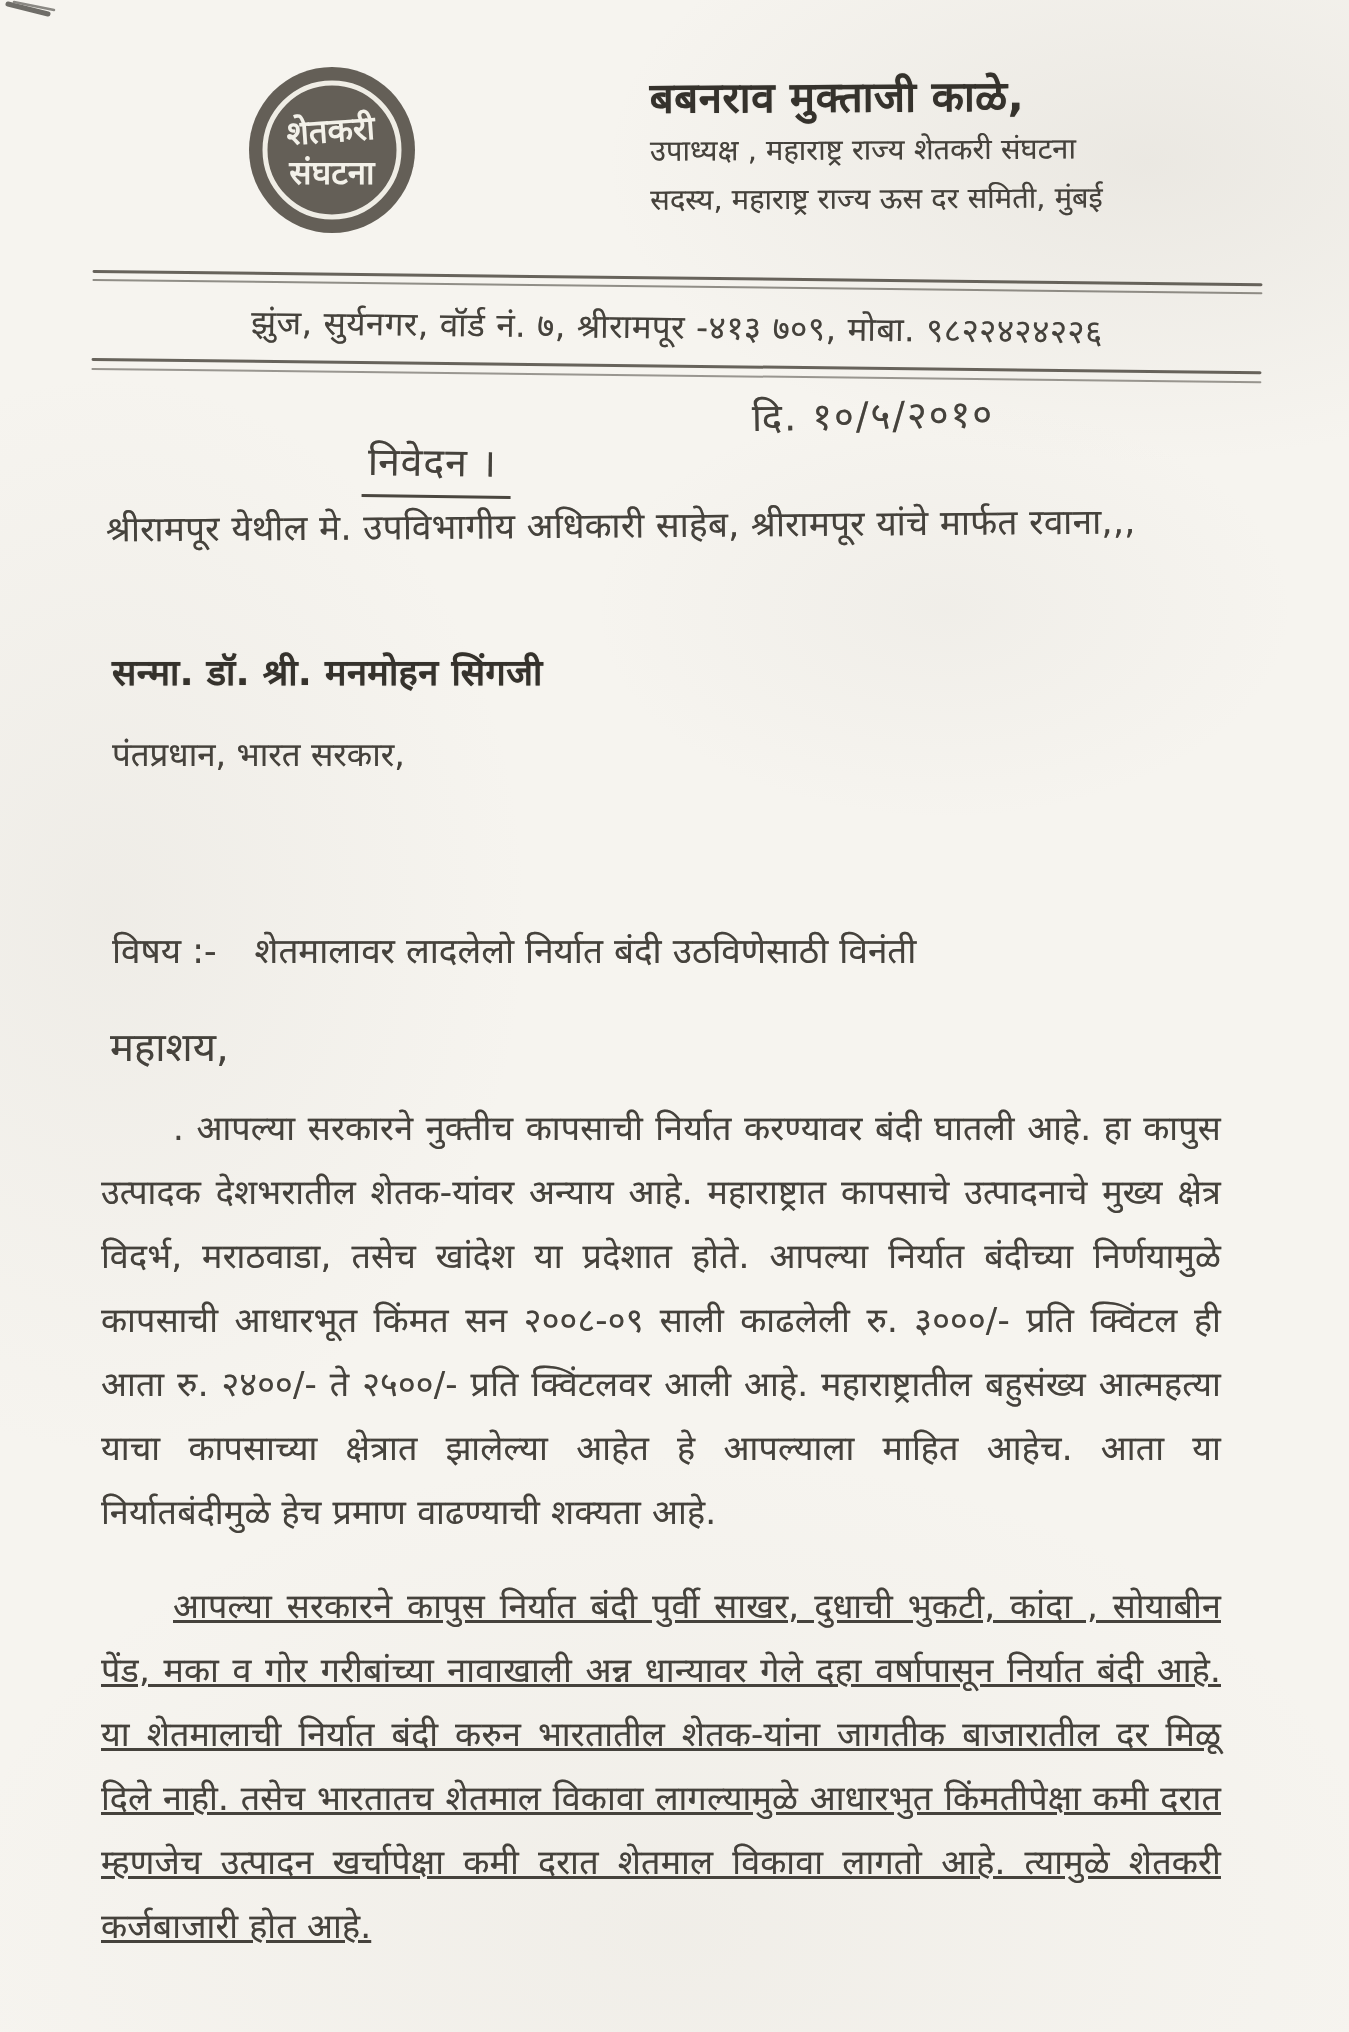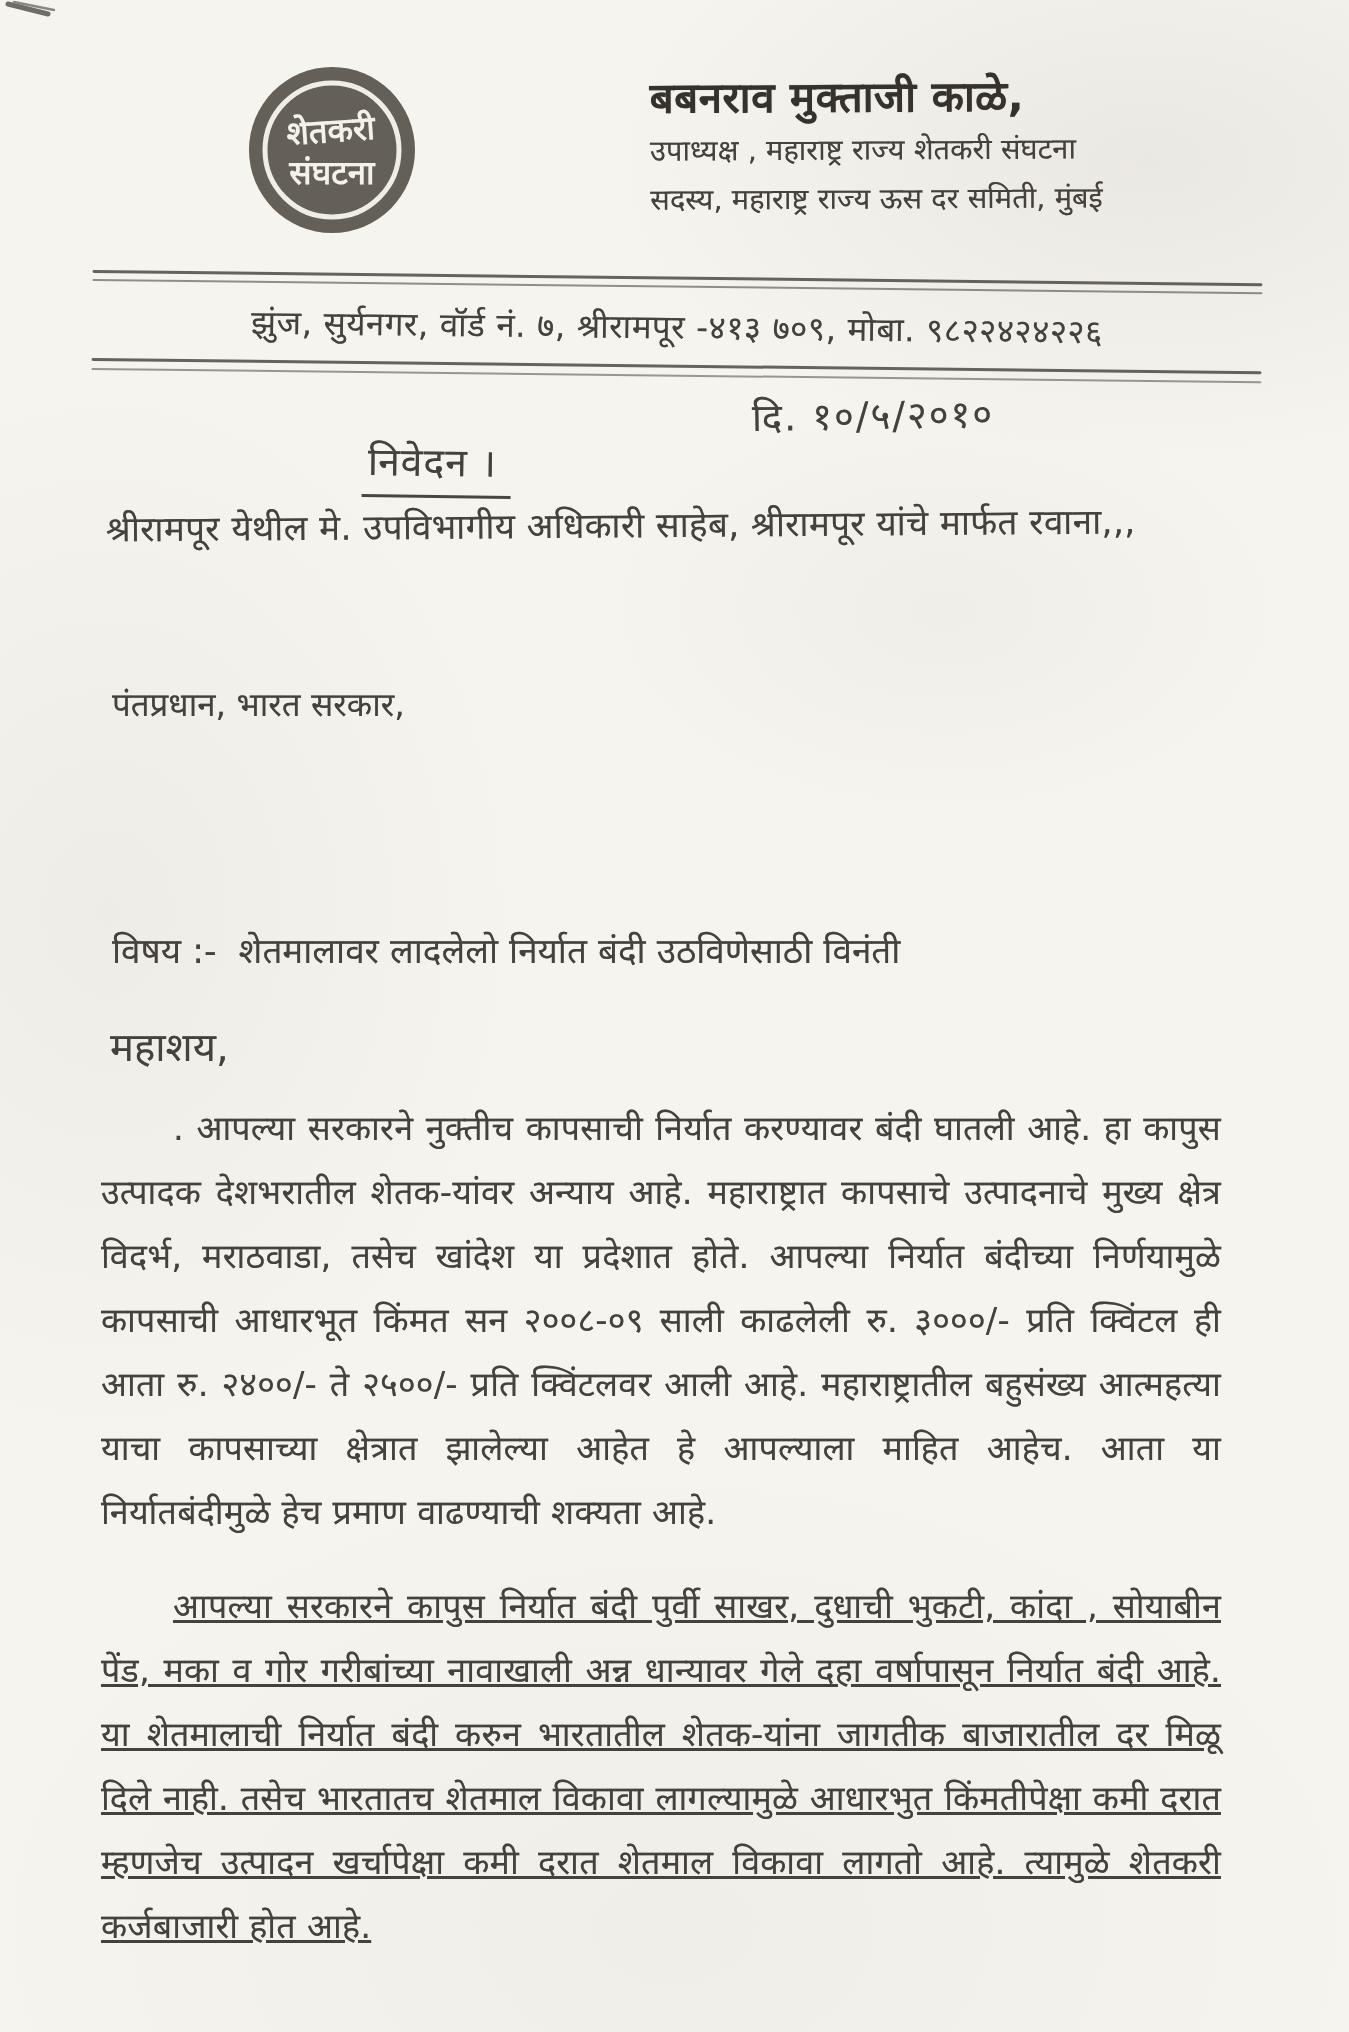--- a/index.html
+++ b/index.html
@@ -45,21 +45,21 @@
   
   .routing{top:500px;left:106px;width:1160px;font-size:35px;transform:rotate(-.45deg);letter-spacing:.3px;}
 
   
   .addressee{top:648px;left:112px;line-height:50px;}
   .addressee .l1{font-size:33px;}
   .addressee .l2{font-size:36px;font-weight:bold;letter-spacing:.4px;}
   .addressee .l3,.addressee .l4{font-size:33px;margin-top:32px;}
 
   
-  .subject-row{top:926px;left:112px;font-size:35px;display:flex;gap:22px;width:1150px;}
+  .subject-row{top:926px;left:112px;font-size:35px;display:flex;gap:38px;width:1150px;}
 
   
   .salutation{top:1018px;left:110px;font-size:40px;}
 
   
   .body-text{top:1080px;left:85px;width:1152px;font-size:34px;line-height:64px;
       text-align:justify;letter-spacing:.2px;}
   .body-text p{margin:16px;text-indent:72px;}
   .body-text p + p{margin-top:30px;text-decoration:underline;}
 </style>
@@ -92,20 +92,21 @@
   <div class="rule bottom2"></div>
 </div>
 
 <div class="abs letter-date ink">दि. १०/५/२०१०</div>
 
 <div class="abs letter-heading ink">निवेदन ।</div>
 
 <div class="abs routing ink">श्रीरामपूर येथील मे. उपविभागीय अधिकारी साहेब, श्रीरामपूर यांचे मार्फत रवाना,,,</div>
 
 <div class="abs addressee">
+  <div class="l2 ink-dark">सन्मा. डॉ. श्री. मनमोहन सिंगजी</div>
   <div class="l3 ink">पंतप्रधान, भारत सरकार,</div>
 </div>
 
 <div class="abs subject-row">
   <span class="ink">विषय :-</span>
   <span class="ink">शेतमालावर लादलेलो निर्यात बंदी उठविणेसाठी विनंती</span>
 </div>
 
 <div class="abs salutation ink">महाशय,</div>
 

